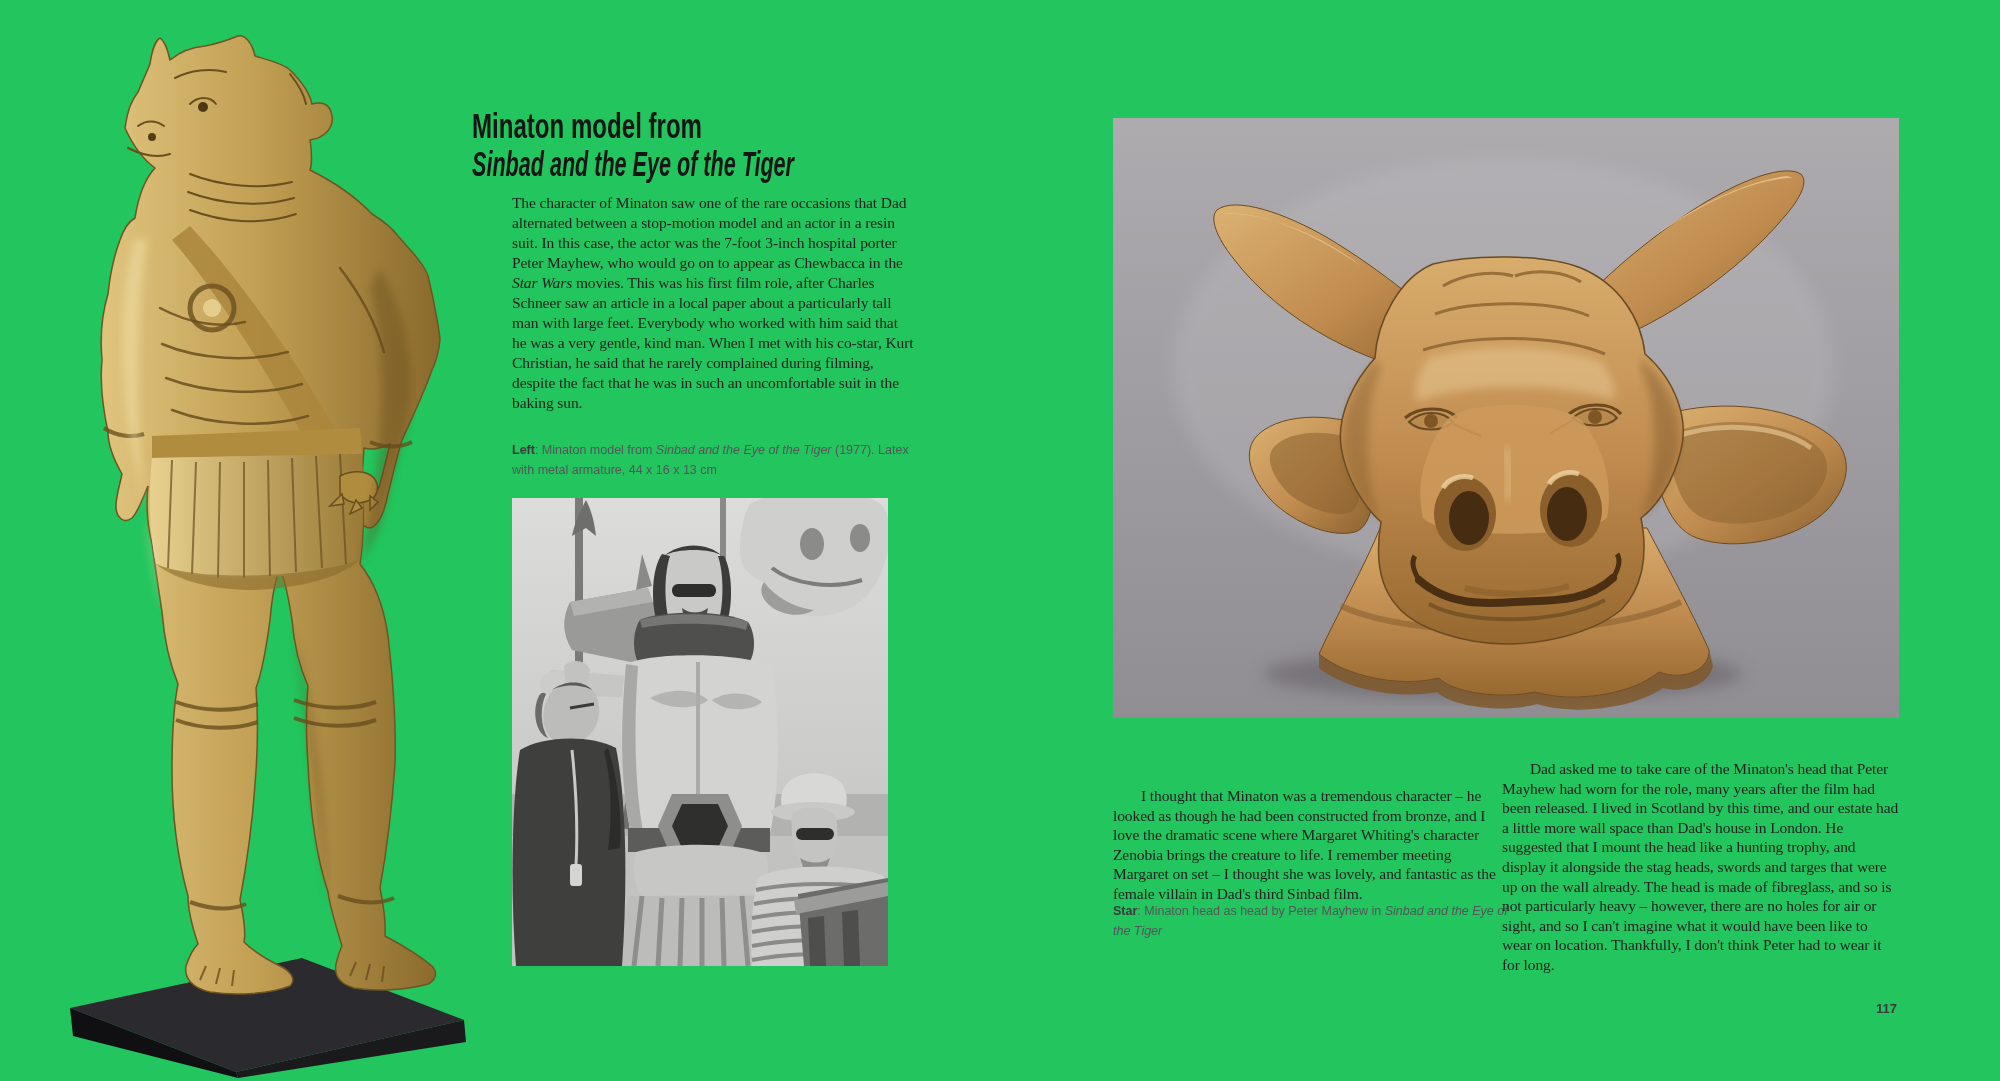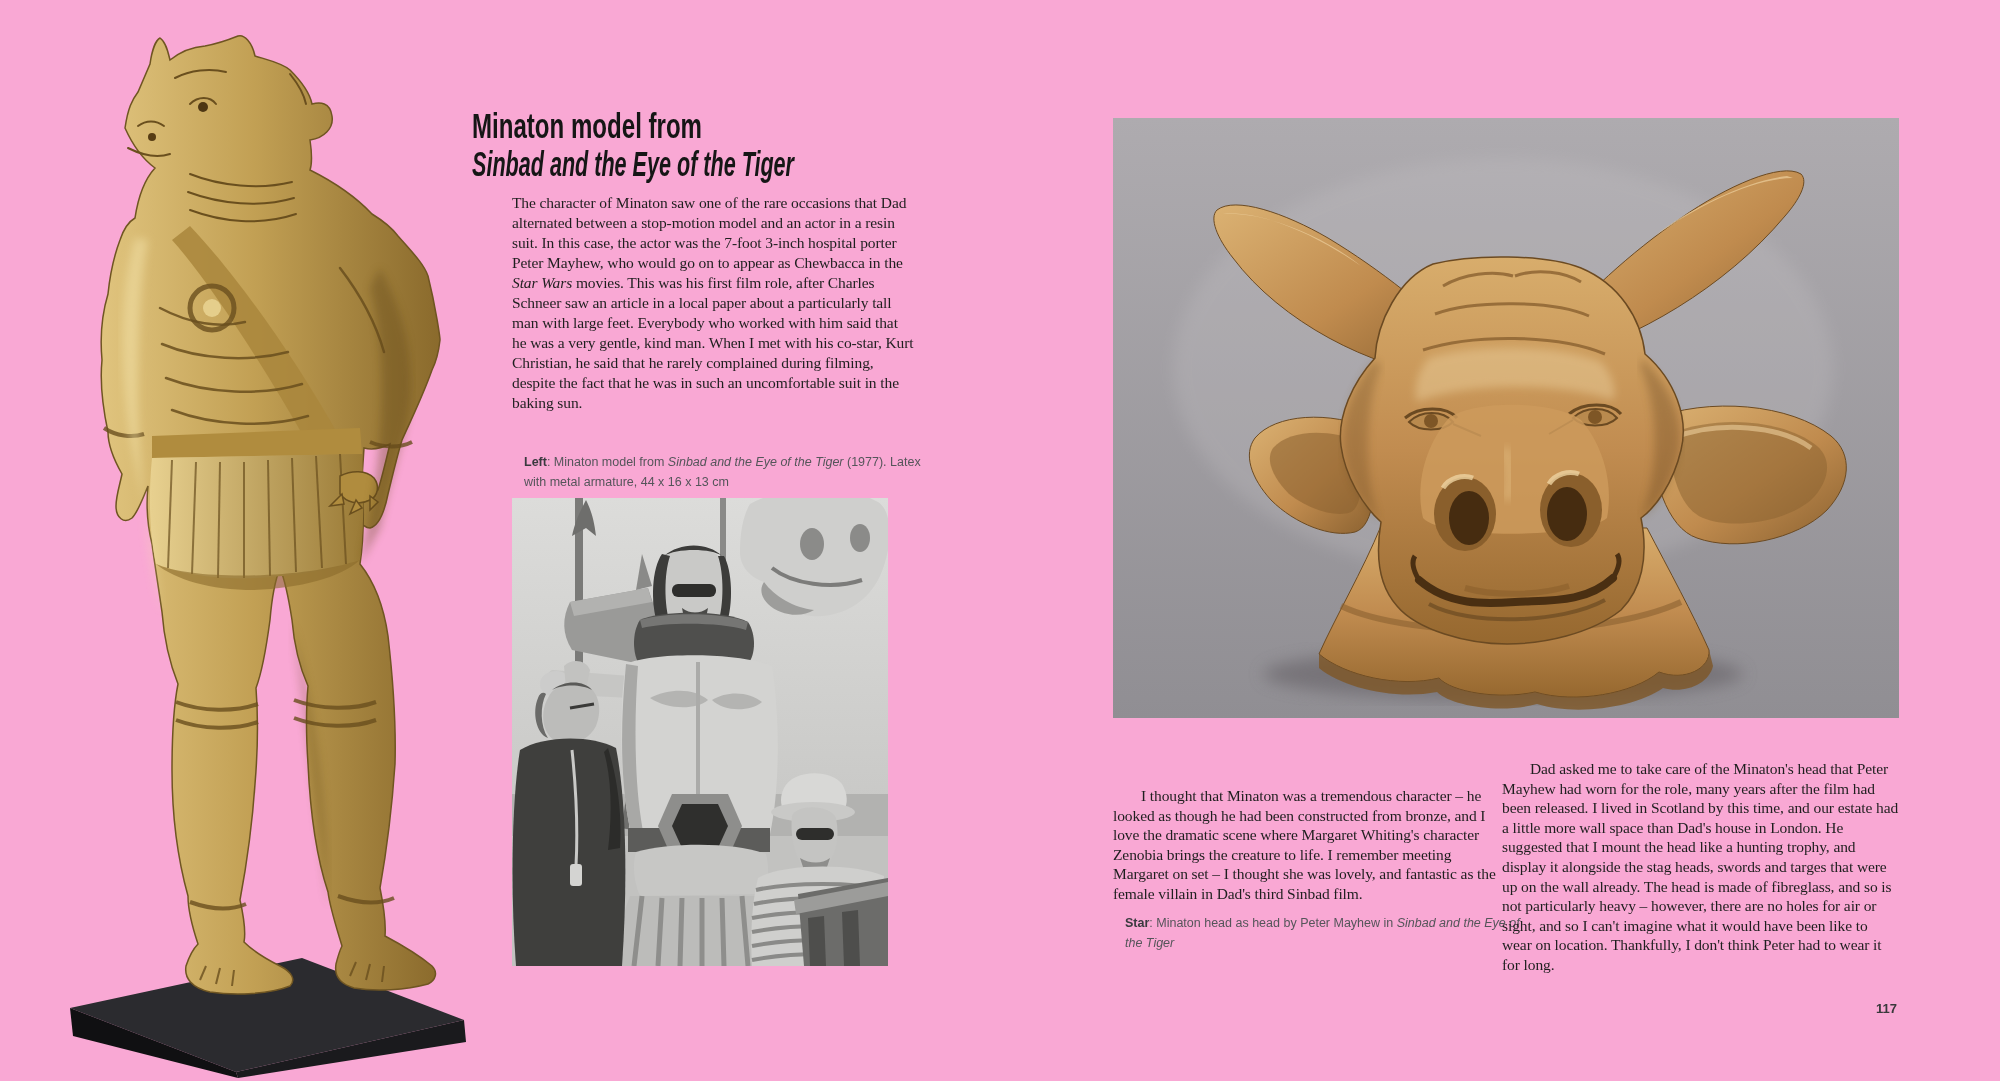--- a/index.html
+++ b/index.html
@@ -1,33 +1,33 @@
 <!DOCTYPE html>
 <html><head>
 <meta charset="utf-8">
 <style>
   html,body{margin:0;padding:0;background:#ffffff;}
-  .spread{position:relative;width:2000px;height:1081px;background:#f9a8d4;overflow:hidden;
+  .spread{position:relative;width:2000px;height:1081px;background:#22c55e;overflow:hidden;
           font-family:"Liberation Serif",serif;}
   figure{margin:0;padding:0;}
   .abs{position:absolute;}
 
   
   .heading-svg{position:absolute;left:472px;top:100px;}
 
   
   .body-text{font-family:"Liberation Serif",serif;font-size:15.5px;line-height:20px;
              color:#1f1f1f;letter-spacing:-0.1px;text-align:left;margin:0;}
   .body-left{left:512px;top:193px;width:404px;}
   .col-1{left:1113px;top:759px;width:392px;line-height:19.6px;text-indent:28px;margin-top:27px;}
   .col-2{left:1502px;top:759px;width:398px;line-height:19.6px;text-indent:28px;}
 
   
   .caption{font-family:"Liberation Sans",sans-serif;font-size:12.5px;line-height:19.5px;
-           color:#55555a;margin:12px;}
+           color:#55555a;margin:0;}
   .caption b{color:#3a3a3f;font-weight:bold;}
   .caption-left{left:512px;top:441px;width:404px;}
   .captions-right{left:1113px;top:902px;width:410px;}
   .captions-right p{margin:0 0 7px 0;}
 
   .page-num{left:1845px;top:1001px;width:52px;text-align:right;
             font-family:"Liberation Sans",sans-serif;font-size:13px;font-weight:bold;color:#39393b;}
 
   .statue-svg{position:absolute;left:40px;top:8px;}
   .bw-svg{position:absolute;left:512px;top:498px;}

